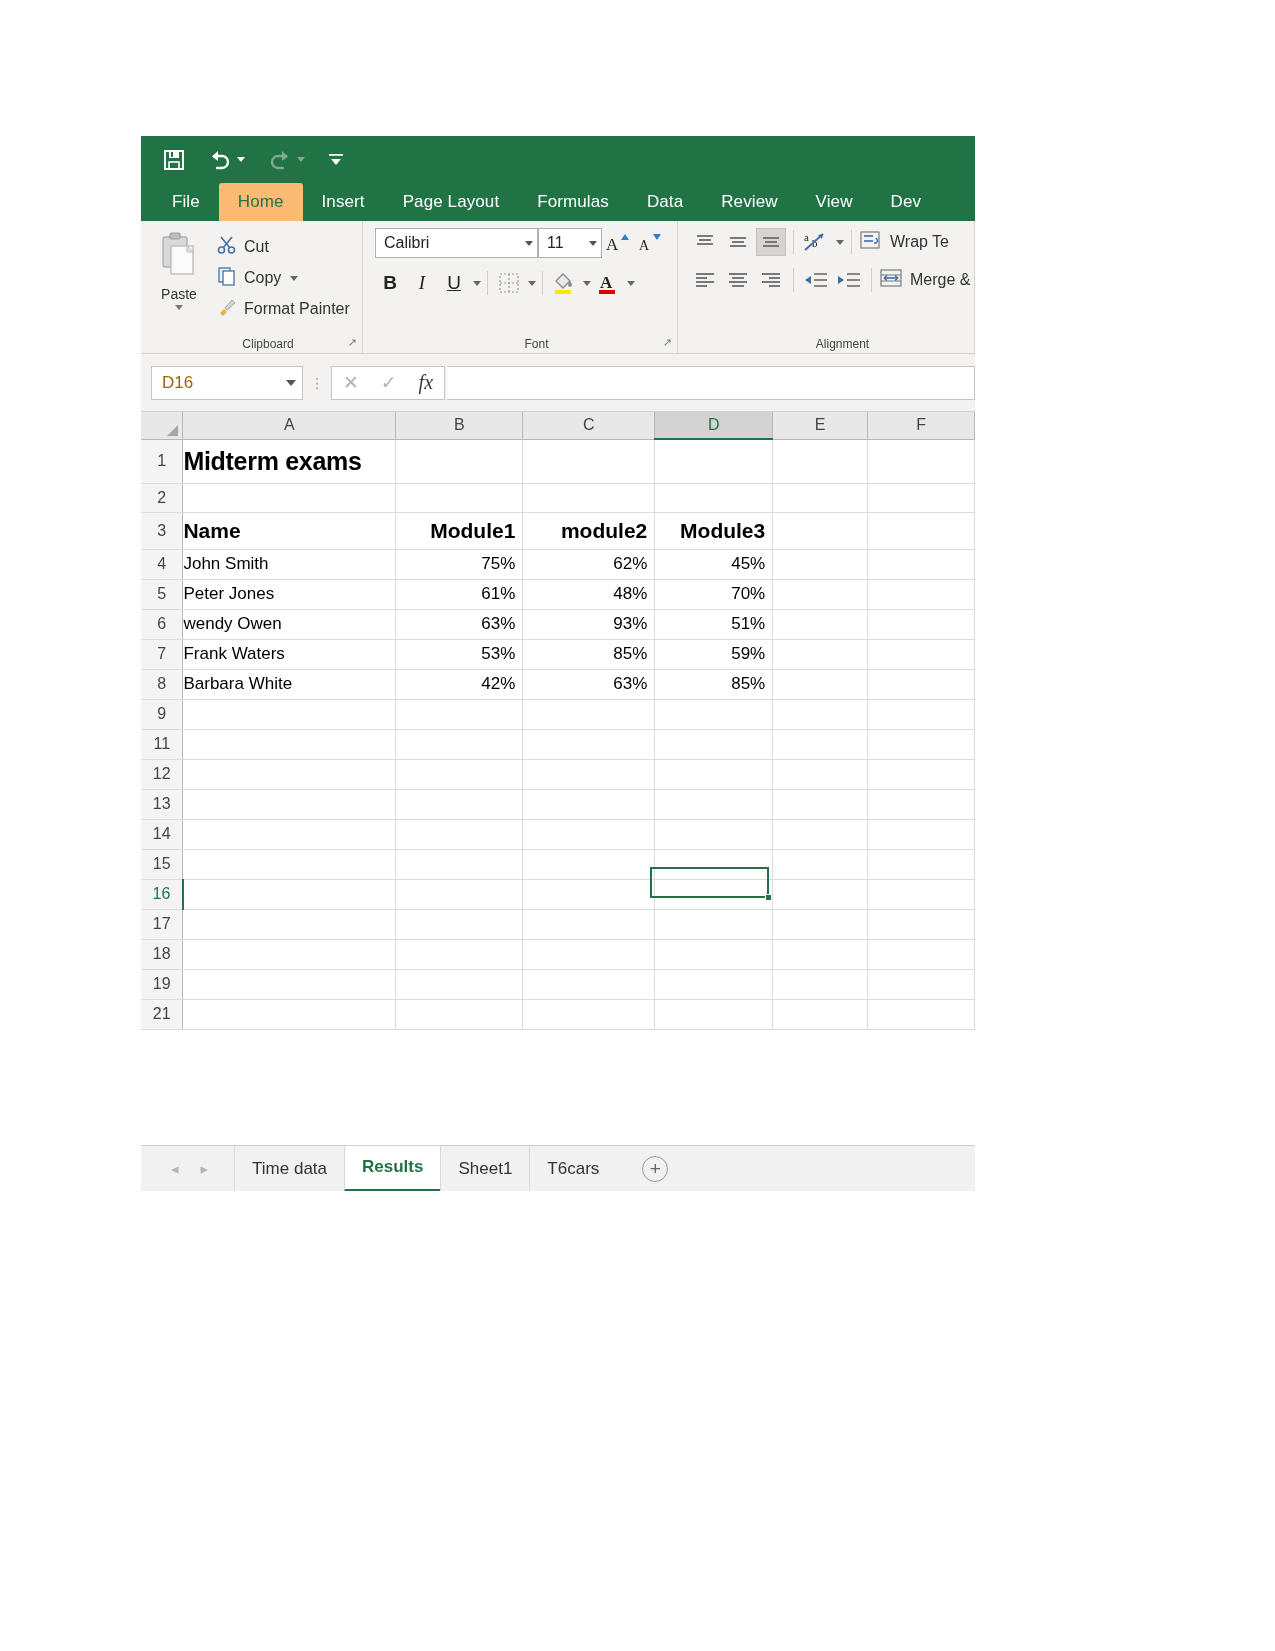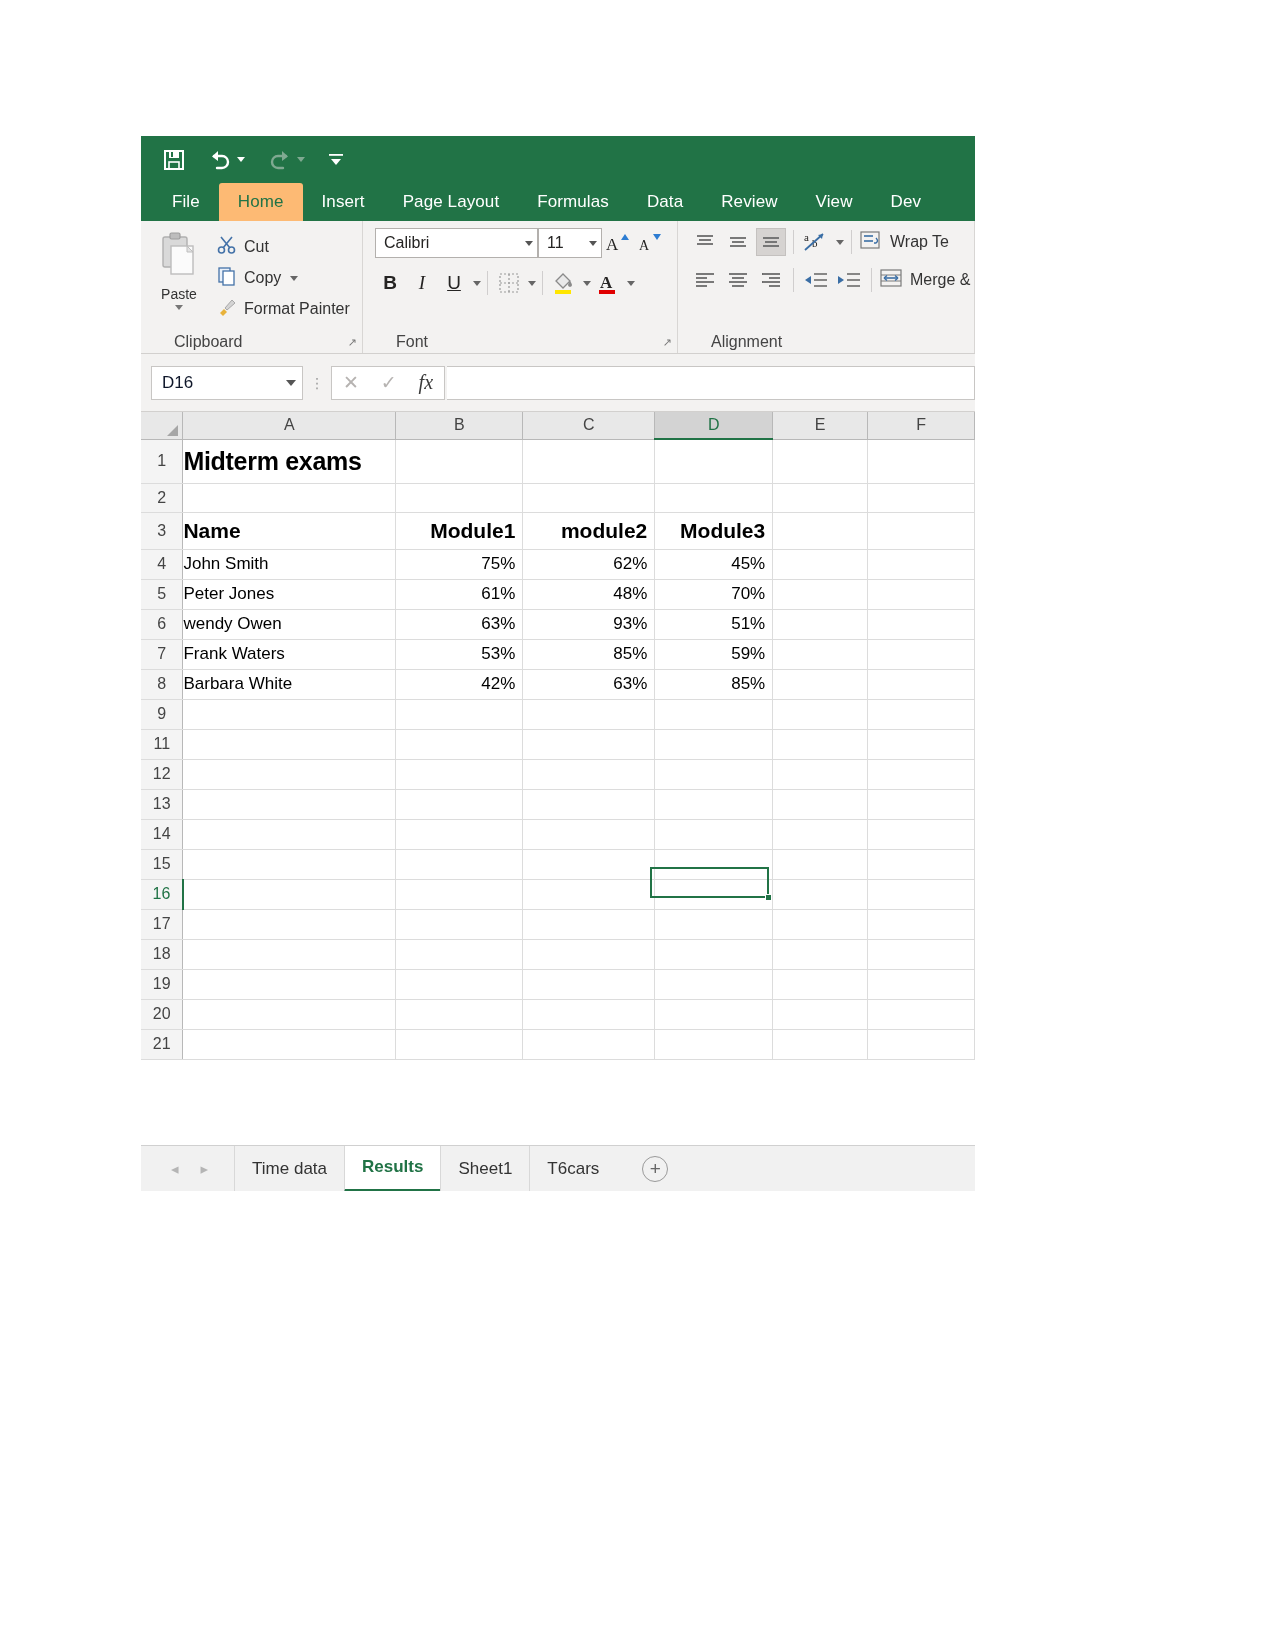--- a/index.html
+++ b/index.html
@@ -75,21 +75,22 @@
   .rgroup {
     position: relative;
     display: flex;
     flex-direction: column;
     border-right: 1px solid #d8d6d4;
     padding: 7px 0 0 0;
   }
   .rgroup-label {
     position: absolute;
     bottom: 2px; left: 0; right: 0;
-    font-size: 16px;
+    text-align: center;
+    font-size: 12px;
     color: #444444;
     margin-left: 33px;
   }
   .rgroup-launcher {
     position: absolute;
     bottom: 4px; right: 5px;
     font-size: 11px;
     color: #777777;
   }
 
@@ -172,21 +173,21 @@
     display: flex; align-items: center;
     padding: 0 0 0 10px;
     border-bottom: 1px solid #d2d0ce;
   }
   .namebox {
     width: 152px; height: 34px;
     background: #ffffff;
     border: 1px solid #c8c6c4;
     display: flex; align-items: center;
     padding: 0 6px 0 10px;
-    font-size: 17px; color: #0f172a;
+    font-size: 17px; color: #a16207;
   }
   .namebox .nval { flex: 1; }
   .namebox .ncaret {
     width: 0; height: 0;
     border-left: 5px solid transparent;
     border-right: 5px solid transparent;
     border-top: 6px solid #555;
   }
   .fb-dots {
     width: 28px; text-align: center;
@@ -807,29 +808,20 @@
         <tr style="height:30px">
           <td class="rowhead">19</td>
           <td class="cell"></td>
           <td class="cell"></td>
           <td class="cell"></td>
           <td class="cell"></td>
           <td class="cell"></td>
           <td class="cell"></td>
         </tr>
         <tr style="height:30px">
-          <td class="rowhead">20</td>
-          <td class="cell"></td>
-          <td class="cell"></td>
-          <td class="cell"></td>
-          <td class="cell"></td>
-          <td class="cell"></td>
-          <td class="cell"></td>
-        </tr>
-        <tr style="height:30px">
           <td class="rowhead">21</td>
           <td class="cell"></td>
           <td class="cell"></td>
           <td class="cell"></td>
           <td class="cell"></td>
           <td class="cell"></td>
           <td class="cell"></td>
         </tr>
       </tbody>
     </table>

